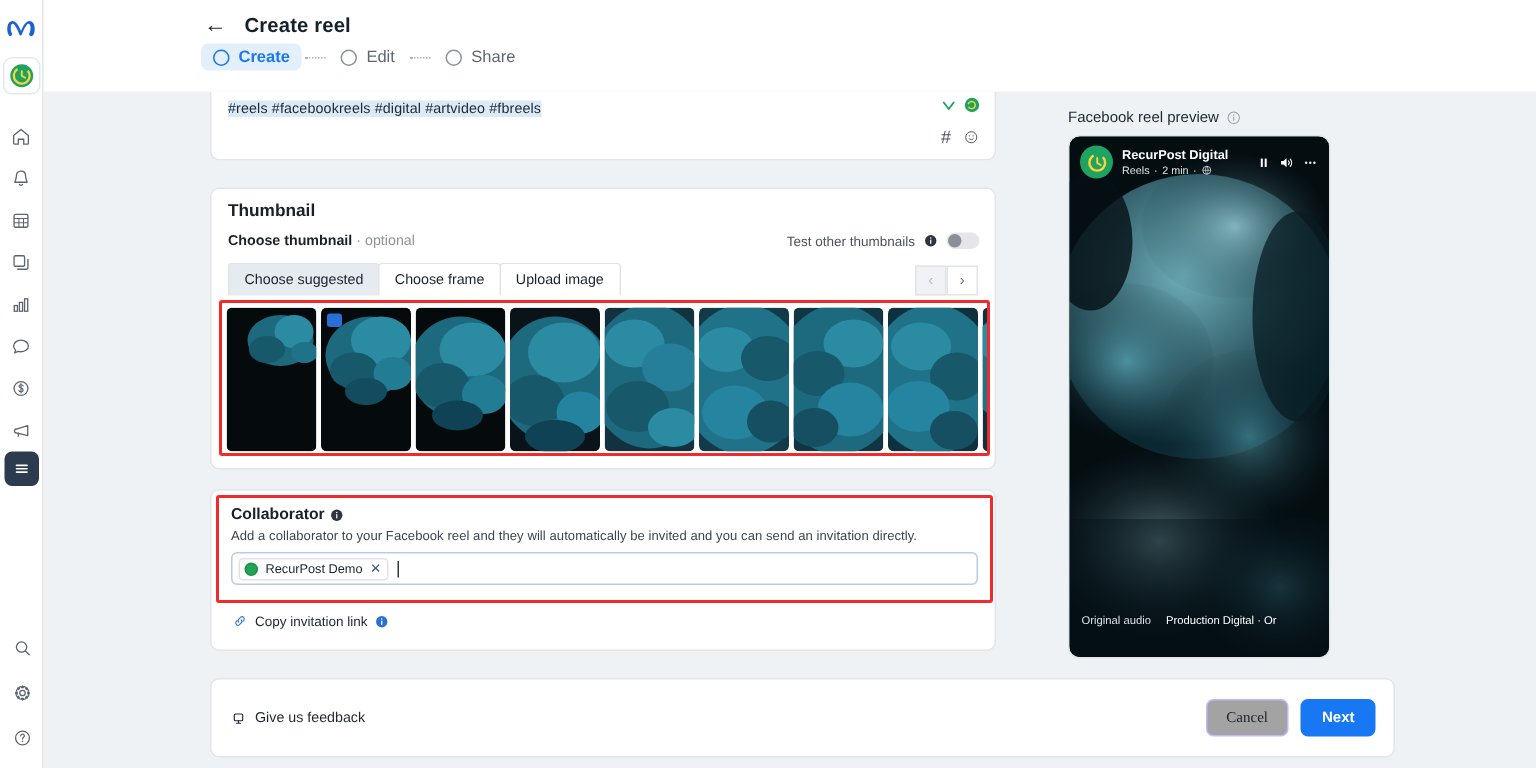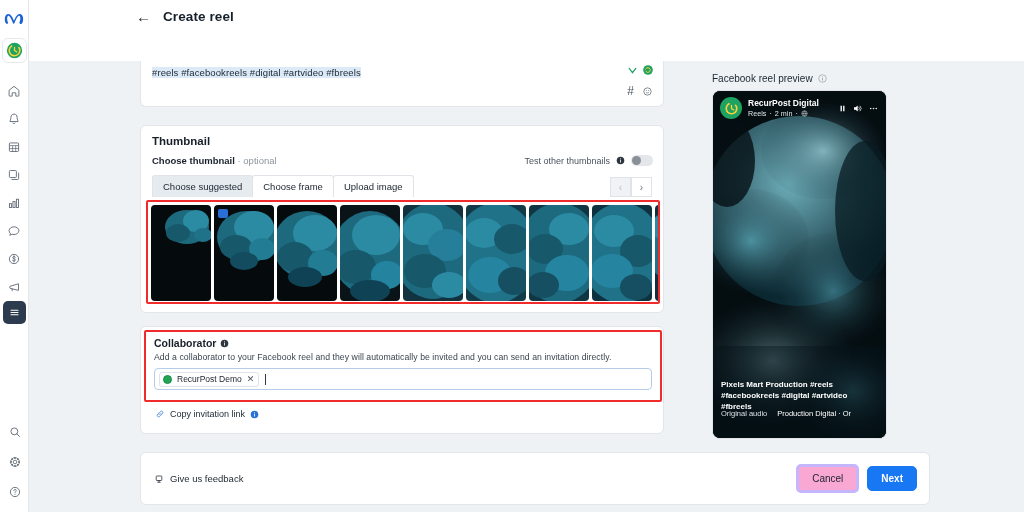--- a/index.html
+++ b/index.html
@@ -117,21 +117,21 @@
   .chip .x { font-size: 9px; color: #4a545e; cursor: pointer; }
   .caret { width: 1px; height: 11px; background: #2f3941; margin-left: 6px; }
   .copylink { position: absolute; left: 14px; top: 82px; display: flex; align-items: center; gap: 5px; }
   .copylink .lk { font-size: 9px; color: #1b2733; }
 
   .card-foot { left: 111px; top: 391px; width: 790px; height: 53px; }
   .foot-in { display: flex; align-items: center; justify-content: space-between; height: 100%; padding: 0 12px 0 13px; }
   .feedback { display: flex; align-items: center; gap: 6px; font-size: 9.5px; color: #1d2730; cursor: pointer; }
   .foot-btns { display: flex; align-items: center; gap: 8px; }
   .btn { font-size: 10px; border-radius: 5px; padding: 6px 13px; cursor: pointer; }
-  .btn.cancel { background: #f9a8d4; border: 3px solid #c4b5fd; color: #1a222c; }
+  .btn.cancel { background: #a3a3a3; border: 1px solid #c4b5fd; color: #1a222c; font-family: Liberation Serif, serif; }
   .btn.next { background: #1878f3; border: 1px solid #1878f3; color: #fff; font-weight: bold; }
 
   
   .previewCol { position: absolute; left: 683px; top: 12px; width: 190px; }
   .prevLabel { display: flex; align-items: center; gap: 5px; font-size: 10px; color: #1b2733; }
   .phone {
     margin-top: 6px; width: 175px; height: 349px; border-radius: 8px; overflow: hidden;
     position: relative; background: #0f172a; border: 1px solid #e2e6ea;
   }
   .phone .vidbg { position: absolute; inset: 0; }
@@ -252,20 +252,36 @@
           <circle cx="10" cy="13.2" r=".75" fill="currentColor"></circle>
         </svg>
       </div>
     </div>
   </div>
 
   <div class="topbar">
     <div class="crumb">
       <span class="back-arrow">←</span>
       <span class="page-title">Create reel</span>
+    </div>
+    <div class="stepper">
+      <div class="step active">
+        <span class="ring"></span>
+        <span class="lbl">Create</span>
+      </div>
+      <span class="dotline"></span>
+      <div class="step">
+        <span class="ring"></span>
+        <span class="lbl">Edit</span>
+      </div>
+      <span class="dotline"></span>
+      <div class="step">
+        <span class="ring"></span>
+        <span class="lbl">Share</span>
+      </div>
     </div>
   </div>
 
   <div class="content">
 
     <div class="card card-compose">
       <div class="hashline">
         <span>#reels #facebookreels #digital #artvideo #fbreels</span>
       </div>
       <div class="compose-ic-tr">
@@ -532,21 +548,20 @@
               <path d="M12.6 7.6 A3.4 3.4 0 0 1 12.6 12.4 M14.8 5.6 A6.2 6.2 0 0 1 14.8 14.4" fill="none" stroke="#fff" stroke-width="1.3" stroke-linecap="round"></path>
             </svg>
             <svg width="11" height="11" viewBox="0 0 20 20">
               <circle cx="5" cy="10" r="1.5" fill="#e7edef"></circle>
               <circle cx="10" cy="10" r="1.5" fill="#e7edef"></circle>
               <circle cx="15" cy="10" r="1.5" fill="#e7edef"></circle>
             </svg>
           </div>
         </div>
 
-        <div class="ph-cap">Pixels Mart Production #reels #facebookreels #digital #artvideo #fbreels</div>
 
         <div class="ph-aud">
           <span class="t">Original audio</span>
           <span class="t2">Production Digital · Or</span>
         </div>
       </div>
     </div>
 
   </div>
 </div>

